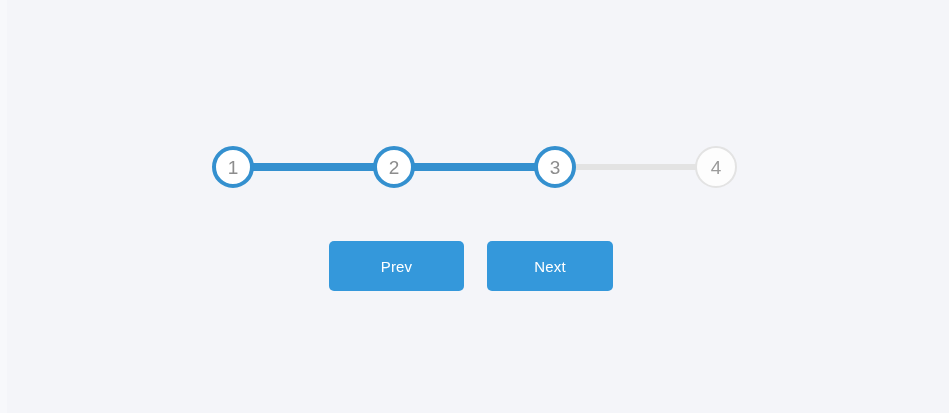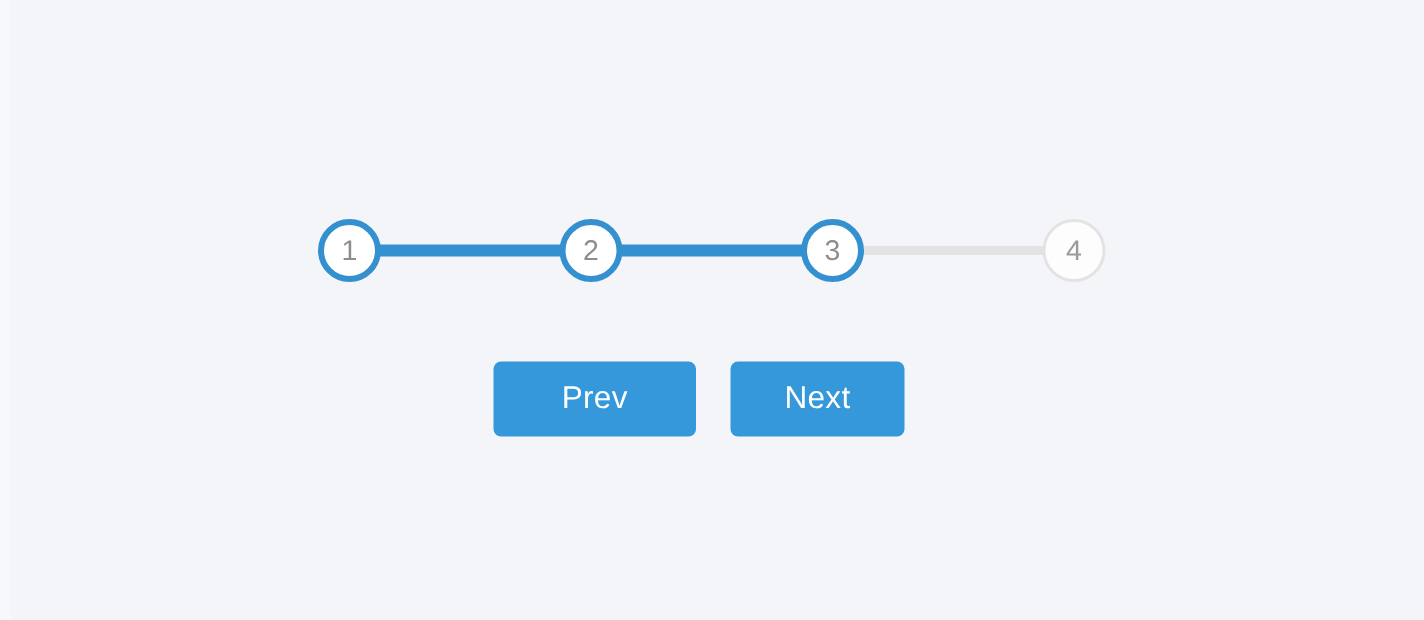--- a/index.html
+++ b/index.html
@@ -106,30 +106,30 @@
   .btn {
     position: absolute;
     top: 0;
     height: 50px;
     box-sizing: border-box;
     background: #3498db;
     color: #ffffff;
     border: none;
     border-radius: 5px;
     font-family: "Liberation Sans", sans-serif;
-    font-size: 21px;
+    font-size: 15px;
     font-weight: 400;
     letter-spacing: 0.2px;
     cursor: pointer;
     display: flex;
     align-items: center;
     justify-content: center;
   }
   .btn-prev { left: 0px;   width: 135px; }
-  .btn-next { left: 158px; width: 116px; }
+  .btn-next { left: 158px; width: 126px; }
 </style>
 </head>
 <body>
 
 <div id="edge-strip"></div>
 
 <div id="wizard">
 
   <div class="stepper">
 

